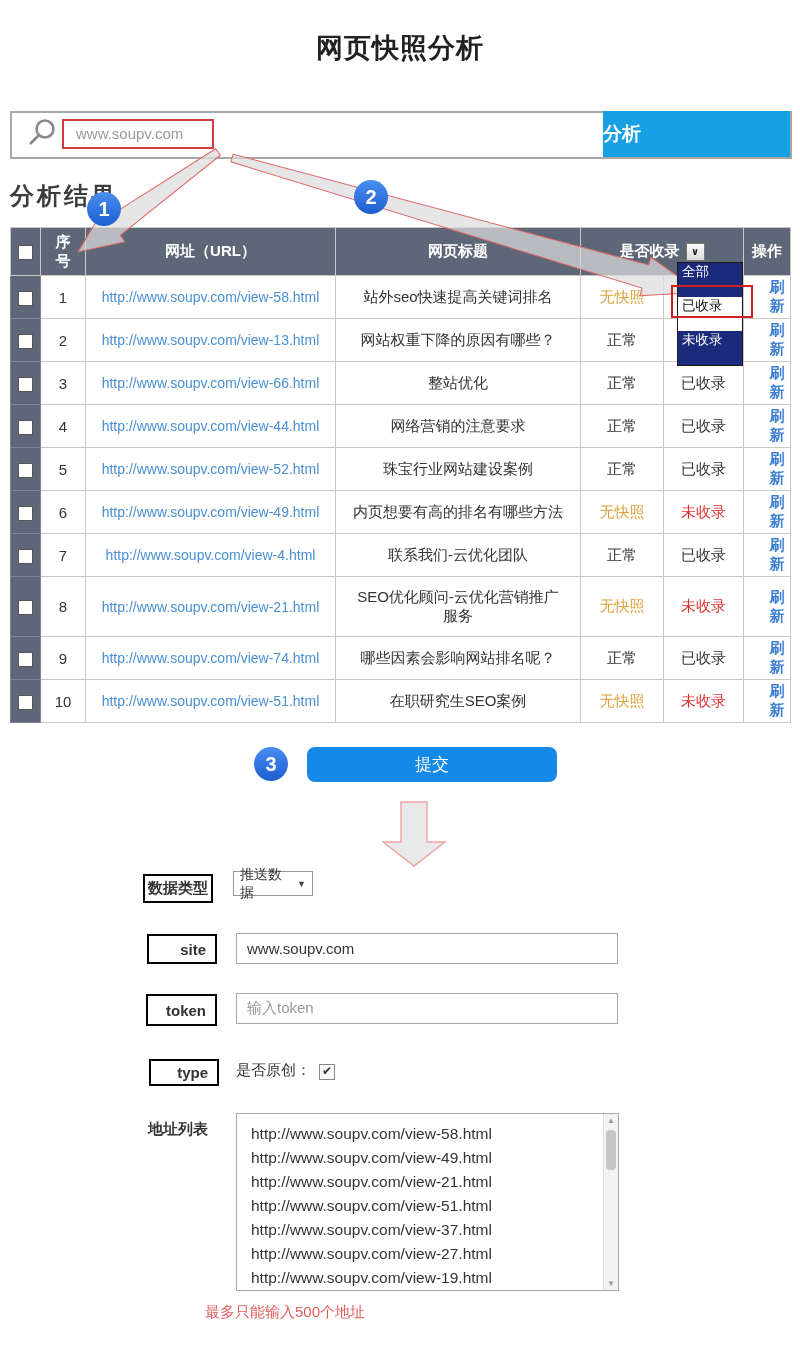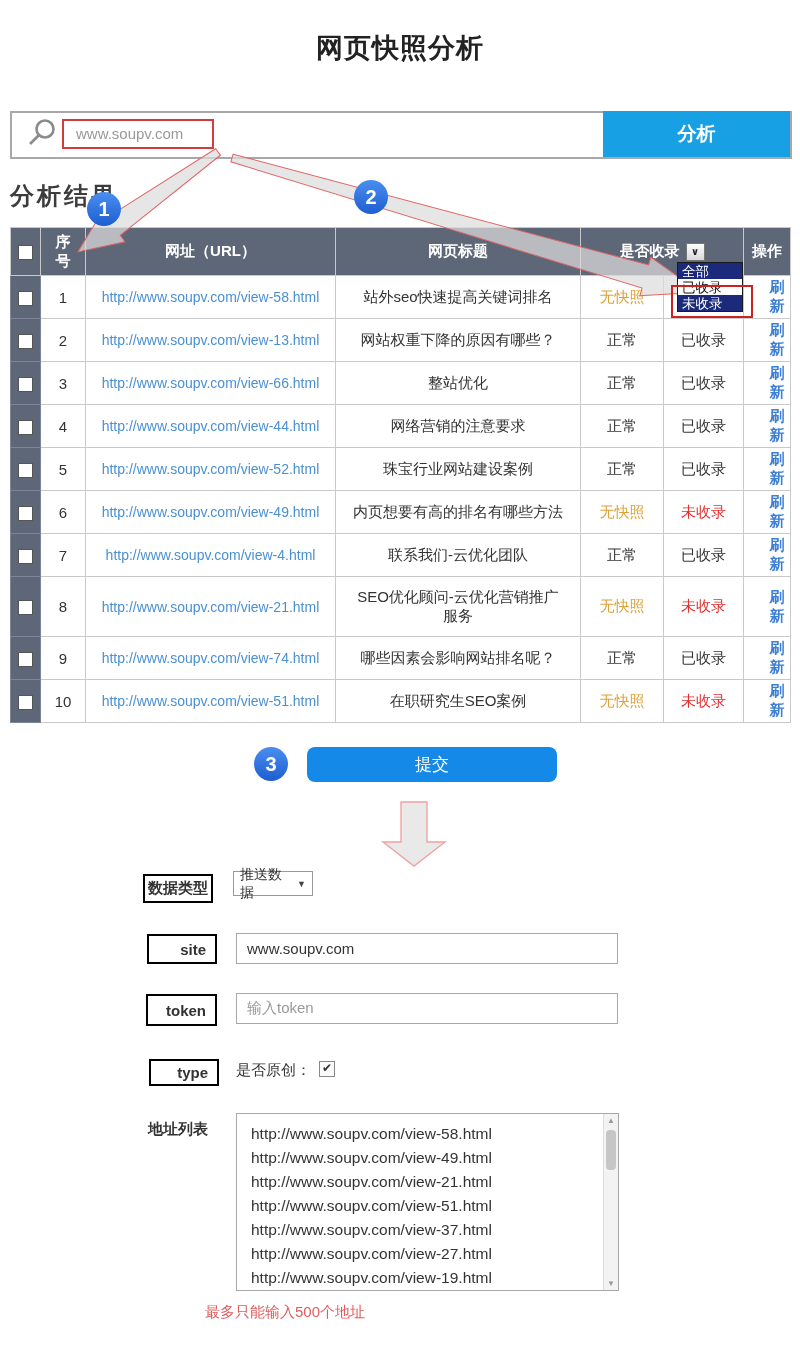--- a/index.html
+++ b/index.html
@@ -7,21 +7,21 @@
         font-family:"Liberation Sans","DejaVu Sans",sans-serif;color:#333;overflow:hidden;}
   .abs{position:absolute;}
 
   
   #page-title{left:0;top:30px;width:800px;text-align:center;font-size:27px;font-weight:bold;color:#222;letter-spacing:1px;}
   #search-bar{left:10px;top:111px;width:778px;height:44px;border:2px solid #a8a8a8;background:#fff;}
   #search-icon{left:26px;top:117px;width:32px;height:32px;}
   #search-input-box{left:62px;top:119px;width:136px;height:26px;border:2px solid #d23c3c;
                     font-size:15px;color:#9a9a9a;line-height:26px;padding-left:12px;background:#fff;}
   #analyze-btn{left:603px;top:111px;width:187px;height:46px;background:#18a0e4;color:#fff;
-               font-size:19px;font-weight:bold;text-align:center;line-height:46px;cursor:pointer;}
+               font-size:19px;font-weight:bold;text-align:left;line-height:46px;cursor:pointer;}
   #results-heading{left:10px;top:180px;font-size:24px;font-weight:bold;color:#3c3c3c;letter-spacing:3px;}
 
   
   table{position:absolute;left:10px;top:227px;width:780px;border-collapse:collapse;table-layout:fixed;}
   th,td{border:1px solid #c9c9c9;text-align:center;vertical-align:middle;padding:2px 4px;box-sizing:border-box;}
   thead th{background:#5e6778;color:#fff;font-size:15px;font-weight:bold;height:48px;}
   tbody tr{height:40px;}
   tbody tr.tall{height:60px;}
   td.dark{background:#5e6778;border-color:#7d8598;width:30px;}
   col.c-check{width:30px;}col.c-no{width:45px;}col.c-url{width:250px;}
@@ -32,21 +32,21 @@
   td.s-warn{color:#dda23c;}
   td.i-no{color:#e03030;}
   .stack{display:inline-block;width:1.05em;word-break:break-all;line-height:1.25;}
   .cb{display:inline-block;width:13px;height:13px;background:#fff;border:1px solid #555;vertical-align:middle;cursor:pointer;}
   .hdr-inc{display:flex;align-items:center;justify-content:center;gap:6px;}
   .mini-select{display:inline-block;width:17px;height:16px;background:linear-gradient(#fdfdfd,#d8d8d8);
                border:1px solid #777;font-size:10px;line-height:15px;color:#222;text-align:center;cursor:pointer;}
 
   
   #dd-list{left:677px;top:262px;width:64px;background:#fff;border:1px solid #1a1a1a;z-index:30;}
-  .dd-item{height:16px;line-height:18px;font-size:13.5px;padding-left:4px;text-align:left;color:#111;cursor:pointer;}
+  .dd-item{height:34px;line-height:18px;font-size:13.5px;padding-left:4px;text-align:left;color:#111;cursor:pointer;}
   .dd-item.sel{background:#1b2a7a;color:#fff;}
   .red-rect{border:2px solid #cc2222;background:transparent;z-index:35;pointer-events:none;}
 
   
   .num-circle{width:34px;height:34px;border-radius:50%;background:linear-gradient(180deg,#4a8ef0,#1e5ed0);
               color:#fff;font-size:20px;font-weight:bold;text-align:center;line-height:34px;z-index:40;}
 
   
   #arrows-svg{left:0;top:0;width:800px;height:340px;z-index:20;pointer-events:none;}
   #down-arrow-svg{left:368px;top:798px;width:92px;height:72px;pointer-events:none;}
@@ -59,21 +59,21 @@
   .lbl-box{border:2px solid #000000;box-sizing:border-box;font-size:15px;font-weight:bold;color:#333;
            display:flex;align-items:center;background:#fff;}
   .lbl-center{justify-content:center;}
   .lbl-right{justify-content:flex-end;padding-right:9px;}
   #dtype-select{left:233px;top:871px;width:80px;height:25px;border:1px solid #999;box-sizing:border-box;
                 font-size:14px;color:#333;display:flex;align-items:center;padding:0 6px;gap:6px;background:#fff;cursor:pointer;}
   #dtype-select .arrow{font-size:9px;color:#444;}
   .txt-input{border:1px solid #a8a8a8;box-sizing:border-box;background:#fff;font-size:15px;color:#333;
              display:flex;align-items:center;padding-left:10px;cursor:text;}
   .placeholder{color:#9a9a9a;}
-  #type-line{left:236px;top:1061px;font-size:15px;color:#333;display:flex;align-items:flex-start;gap:8px;}
+  #type-line{left:236px;top:1061px;font-size:15px;color:#333;display:flex;align-items:flex-end;gap:8px;}
   .cb-checked{display:inline-block;width:14px;height:14px;border:1px solid #888;background:#fafafa;
               font-size:12px;line-height:13px;text-align:center;color:#333;cursor:pointer;}
   #addr-label{left:148px;top:1120px;font-size:15px;font-weight:bold;color:#333;}
   #addr-area{left:236px;top:1113px;width:383px;height:178px;border:1px solid #a8a8a8;box-sizing:border-box;background:#fff;cursor:text;}
   #addr-lines{position:absolute;left:14px;top:8px;right:20px;font-size:15.5px;line-height:24px;color:#333;white-space:nowrap;overflow:hidden;}
   #addr-scrollbar{position:absolute;right:0;top:0;width:15px;height:100%;background:#f3f3f3;border-left:1px solid #ddd;box-sizing:border-box;cursor:pointer;}
   #addr-scrollbar .up,#addr-scrollbar .down{position:absolute;left:0;width:100%;text-align:center;font-size:8px;color:#999;}
   #addr-scrollbar .up{top:2px;}
   #addr-scrollbar .down{bottom:2px;}
   #addr-thumb{position:absolute;left:2px;top:16px;width:10px;height:40px;background:#c6c6c6;border-radius:4px;}

